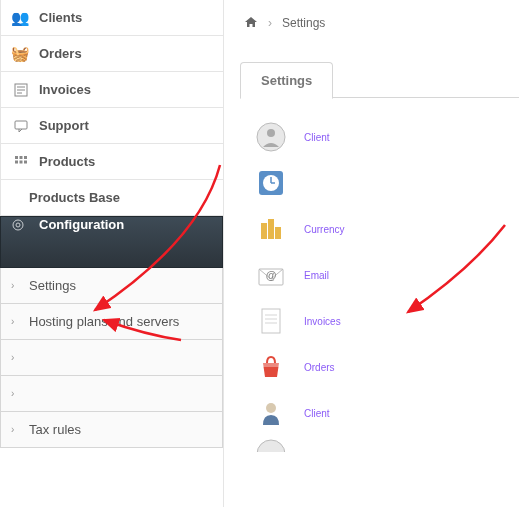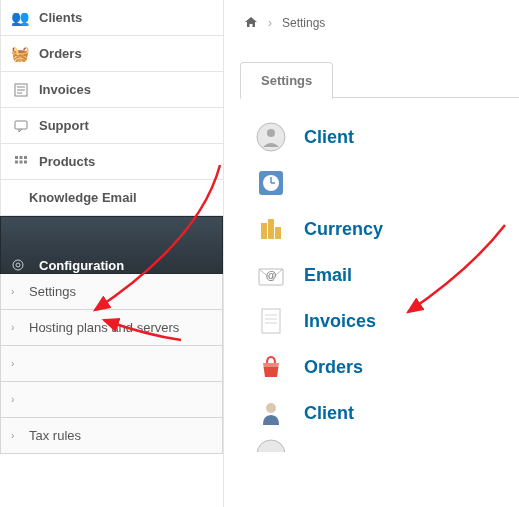--- a/index.html
+++ b/index.html
@@ -2,33 +2,33 @@
 <html><head>
 <meta charset="utf-8">
 <style>
 *{margin:0;padding:0;box-sizing:border-box}
 body{font-family:"Segoe UI",Tahoma,sans-serif;font-size:13px;background:#fff;width:519px;height:507px;overflow:hidden;position:relative}
 .layout{display:flex;height:100%}
 .sidebar{width:224px;border-right:1px solid #e5e5e5}
 .nav-item{display:flex;align-items:center;height:36px;padding:0 10px;border-bottom:1px solid #e5e5e5;border-left:1px solid #e5e5e5;color:#555;font-weight:600;cursor:pointer;background:#fff}
 .nav-item .icon-slot{width:20px;height:16px;margin-right:8px;display:flex;align-items:center;justify-content:center;color:#888}
 .kb{padding-left:28px}
-.config-hdr{display:flex;align-items:flex-end;height:58px;padding:0 10px;background:linear-gradient(#3e4b56,#2c343b);color:#fff;font-weight:600;border:1px solid #222a30}
+.config-hdr{display:flex;align-items:flex-start;height:52px;padding:0 10px;background:linear-gradient(#3e4b56,#2c343b);color:#fff;font-weight:600;border:1px solid #222a30}
 .config-hdr .icon-slot{width:20px;height:16px;margin-right:8px;color:#c8ccd0;display:flex;align-items:center}
 .sub-item{display:flex;align-items:center;height:36px;padding:0 10px;border:1px solid #d6d6d6;border-top:none;color:#555;cursor:pointer;background:#fafafa}
 .sub-item .chev{width:12px;color:#999;font-size:10px;margin-right:6px}
 .main{flex:1;padding:8px 0 0 16px;background:#fff}
 .bc{display:flex;align-items:center;height:30px;color:#666;font-size:12px;gap:10px;margin-bottom:24px;padding-left:4px}
 .bc .sep{color:#aaa}
 .tabs{border-bottom:1px solid #d6d6d6;height:36px;position:relative}
 .tab{position:absolute;left:0;top:0;height:37px;padding:0 20px;display:flex;align-items:flex-start;padding-top:10px;border:1px solid #d6d6d6;border-bottom:1px solid #fff;border-top-left-radius:4px;border-top-right-radius:4px;background:#fff;color:#777;font-weight:600}
 .s-list{padding:16px 0 0 14px}
 .s-row{display:flex;align-items:center;height:46px;gap:16px;cursor:pointer}
 .s-row .icn{width:34px;height:34px;display:flex;align-items:center;justify-content:center}
-.s-row .lbl{color:#0369a1;font-weight:700;font-size:18px}
+.s-row .lbl{color:#8b5cf6;font-weight:400;font-size:10px}
 .glyph-people{font-size:15px}
 .glyph-basket{font-size:15px}
 .arrow{position:absolute;pointer-events:none}
 </style>
 </head>
 <body>
 
 <div class="layout">
   <aside class="sidebar">
     <div class="nav-item">
@@ -70,21 +70,21 @@
             <rect x="5.5" y="1" width="3" height="3"></rect>
             <rect x="10" y="1" width="3" height="3"></rect>
             <rect x="1" y="5.5" width="3" height="3"></rect>
             <rect x="5.5" y="5.5" width="3" height="3"></rect>
             <rect x="10" y="5.5" width="3" height="3"></rect>
           </svg>
         </span>
       <span>Products</span>
     </div>
     <div class="nav-item kb">
-      <span>Knowledge Email</span>
+      <span>Products Base</span>
     </div>
 
     <div class="config-hdr">
       <span class="icon-slot">
           <svg width="14" height="14" viewBox="0 0 14 14">
             <circle cx="7" cy="7" r="5" fill="none" stroke="#c8ccd0"></circle>
             <circle cx="7" cy="7" r="2" fill="none" stroke="#c8ccd0"></circle>
           </svg>
         </span>
       <span>Configuration</span>

